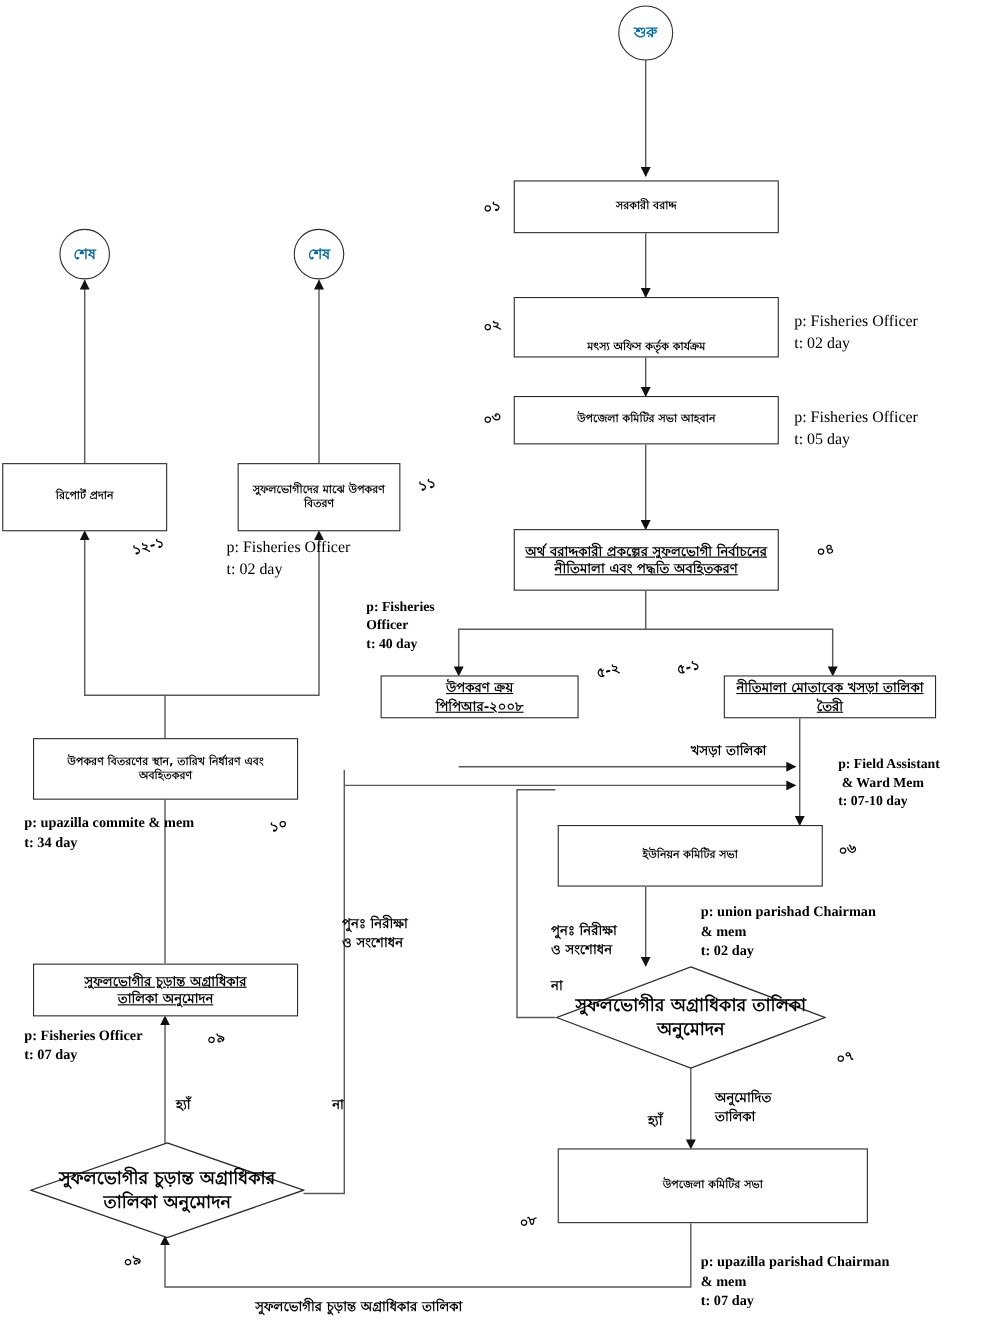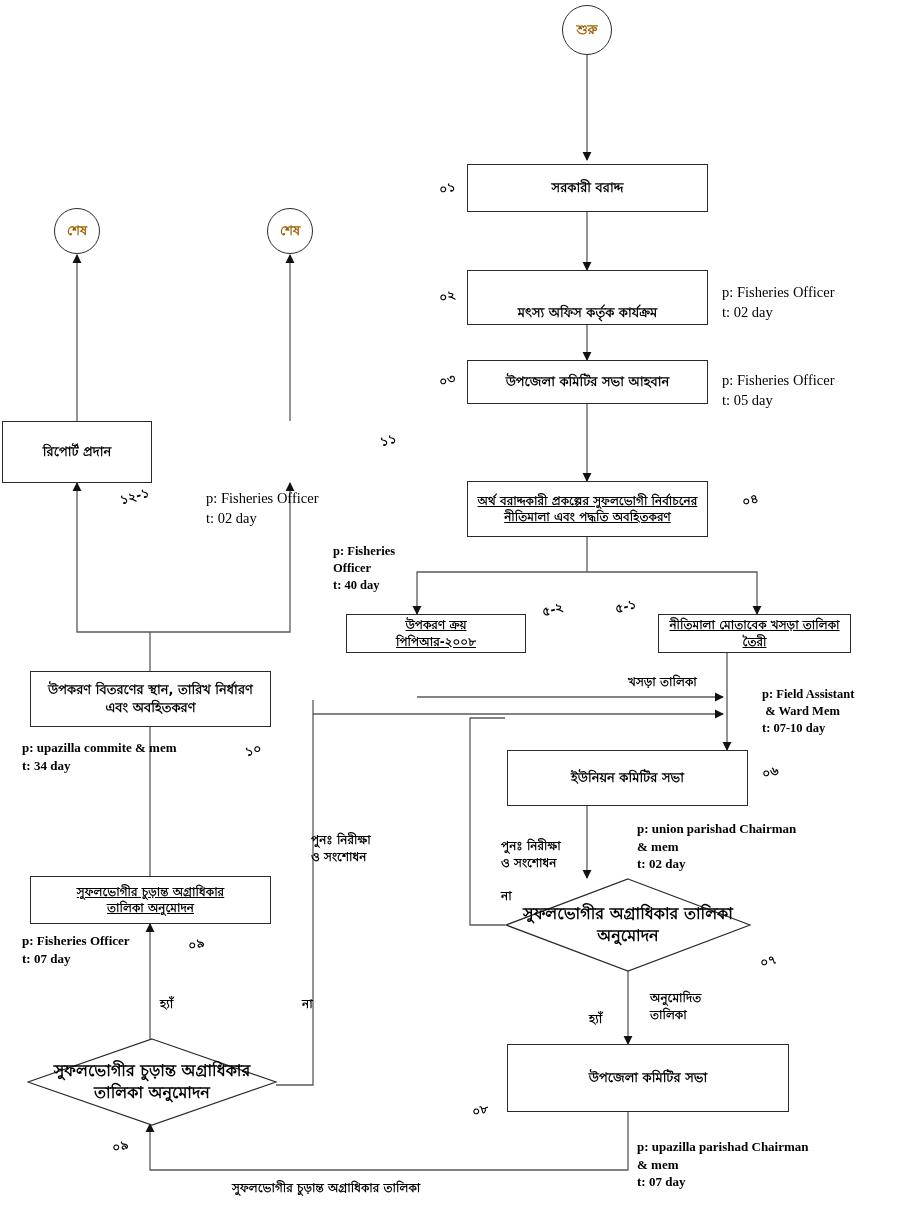--- a/index.html
+++ b/index.html
@@ -12,35 +12,35 @@
 
   
   .box{
     position:absolute;
     border:1px solid #2b2b2b;
     background:#ffffff;
     display:flex;align-items:center;justify-content:center;
     text-align:center;
     font-family:"DejaVu Sans","Liberation Sans",sans-serif;
     font-weight:700;
-    font-size:13px;
+    font-size:10px;
     color:#000;
     line-height:1.35;
     box-sizing:border-box;
     padding:2px 6px;
   }
   .box.small{font-size:12px;text-decoration:underline;}
   .circle{
     position:absolute;
     border:1px solid #2b2b2b;
     background:#fff;
     border-radius:50%;
     display:flex;align-items:center;justify-content:center;
     font-family:"DejaVu Sans","Liberation Sans",sans-serif;
-    font-weight:700;font-size:13px;color:#a16207;
+    font-weight:700;font-size:13px;color:#0369a1;
     box-sizing:border-box;
   }
   .diamond-wrap{position:absolute;}
   .diamond-label{
     position:absolute;left:0;top:0;width:100%;height:100%;
     display:flex;align-items:center;justify-content:center;text-align:center;
     font-family:"DejaVu Sans","Liberation Sans",sans-serif;
     font-weight:700;font-size:16px;color:#000;line-height:1.4;
     pointer-events:none;
   }
@@ -198,20 +198,23 @@
 <span>t: 07 day</span></div>
 
   <div class="box" style="left:30px;top:671px;width:241px;height:56px;">
     <span>উপকরণ বিতরণের স্থান, তারিখ নির্ধারণ
 এবং অবহিতকরণ</span>
   </div>
   <div class="num" style="left:243px;top:744px;">১০</div>
   <div class="pt bold" style="left:22px;top:739px;font-size:13px;"><span>p: upazilla commite &amp; mem</span>
 <span>t: 34 day</span></div>
 
+  <div class="box" style="left:216px;top:421px;width:148px;height:62px;">
+    <span>সুফলভোগীদের মাঝে উপকরণ বিতরণ</span>
+  </div>
   <div class="num" style="left:378px;top:434px;">১১</div>
   <div class="pt" style="left:206px;top:489px;"><span>p: Fisheries Officer</span>
 <span>t: 02 day</span></div>
 
   <div class="box" style="left:2px;top:421px;width:150px;height:62px;">
     <span>রিপোর্ট প্রদান</span>
   </div>
   <div class="num" style="left:118px;top:492px;">১২-১</div>
 
   <div class="diamond-wrap" style="left:505px;top:878px;width:246px;height:94px;">

